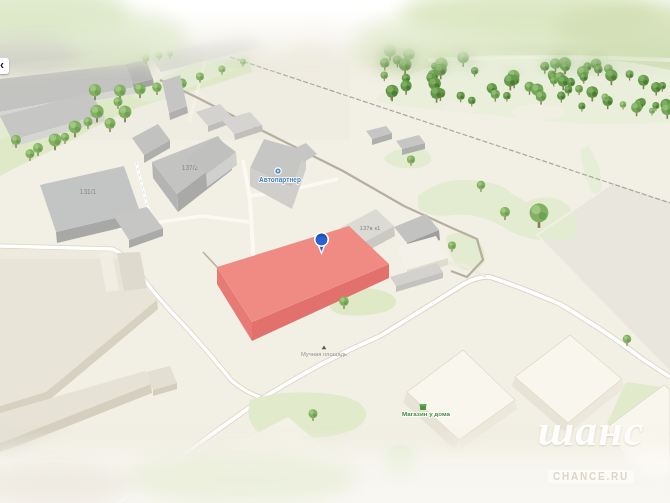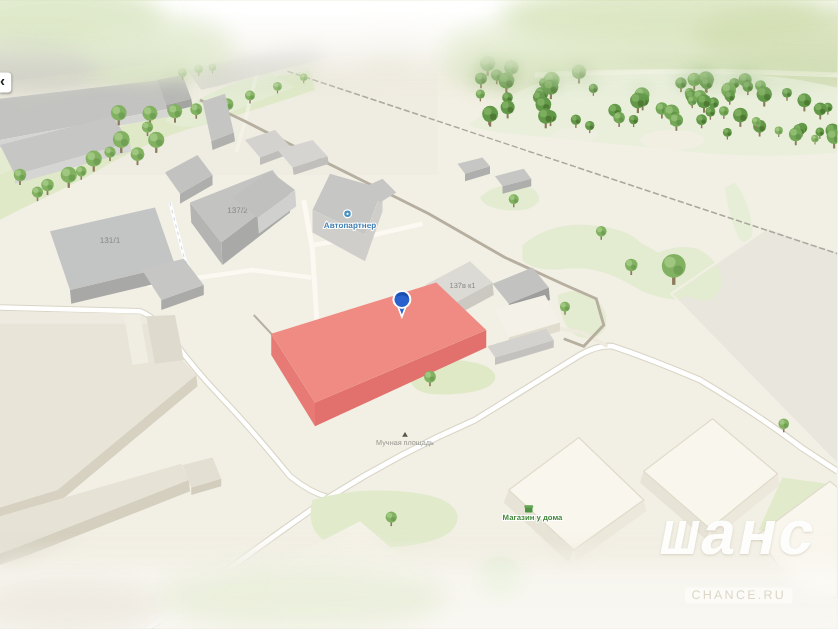--- a/index.html
+++ b/index.html
@@ -1,20 +1,20 @@
 <!DOCTYPE html>
 <html><head><meta charset="utf-8"><style>
 html,body{margin:0;padding:0}
 #stage{position:relative;width:670px;height:503px;overflow:hidden;background:#f2efe4;font-family:"Liberation Sans",sans-serif}
 #stage svg{position:absolute;left:0;top:0}
 .blurtop{position:absolute;left:0;top:0;width:670px;height:80px;backdrop-filter:blur(7px);-webkit-backdrop-filter:blur(7px);-webkit-mask-image:linear-gradient(#000 50%,transparent);background:linear-gradient(rgba(255,255,255,1) 9%,rgba(255,255,255,.75) 35%,rgba(255,255,255,0) 88%)}
 .blurbot{position:absolute;left:0;top:424px;width:670px;height:79px;backdrop-filter:blur(7px);-webkit-backdrop-filter:blur(7px);-webkit-mask-image:linear-gradient(transparent,#000 45%);background:linear-gradient(rgba(255,255,255,0),rgba(255,255,255,.4) 50%,rgba(255,255,255,.52))}
 .wm{position:absolute;right:13px;top:410px;width:132px;text-align:center;color:rgba(255,255,255,.95)}
-.wm .sc{font-family:Liberation Mono, monospace;font-style:italic;font-weight:bold;font-size:50px;line-height:42px;letter-spacing:1px;text-shadow:0 1px 2px rgba(150,140,110,.3)}
-.wm .box{margin-top:18px;display:inline-block;background:rgba(255,255,255,.5);border-radius:2px;padding:1px 5px;font-size:10px;font-weight:normal;letter-spacing:1.8px;color:#dcd6c4;text-shadow:0 0 1px rgba(255,255,255,.9)}
+.wm .sc{font-family:Liberation Serif, serif;font-style:italic;font-weight:bold;font-size:44px;line-height:42px;letter-spacing:1px;text-shadow:0 1px 2px rgba(150,140,110,.3)}
+.wm .box{margin-top:18px;display:inline-block;background:rgba(255,255,255,.5);border-radius:2px;padding:1px 5px;font-size:10px;font-weight:bold;letter-spacing:1.8px;color:#dcd6c4;text-shadow:0 0 1px rgba(255,255,255,.9)}
 .back{position:absolute;left:0;top:58px;width:9px;height:16px;background:#fff;border-radius:0 3px 3px 0;box-shadow:0 1px 2px rgba(0,0,0,.3);color:#1a1a1a;font-size:12px;font-weight:bold;line-height:15px}
 </style></head><body>
 <div id="stage">
 <svg width="670" height="503" viewBox="0 0 670 503">
 <defs>
 <filter id="soft" x="-60%" y="-60%" width="220%" height="220%">
           <feGaussianBlur stdDeviation="9"></feGaussianBlur>
         </filter>
 <filter id="soft2" x="-60%" y="-60%" width="220%" height="220%">
           <feGaussianBlur stdDeviation="5"></feGaussianBlur>

